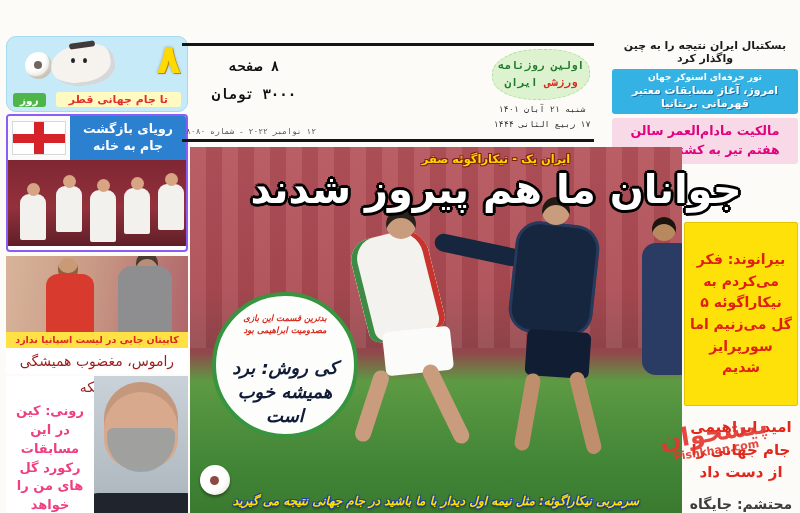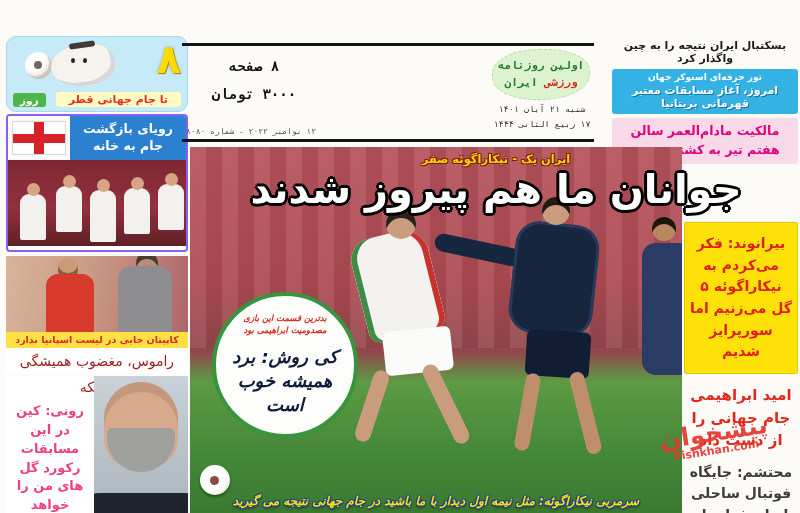--- a/index.html
+++ b/index.html
@@ -103,33 +103,33 @@
   .n-leg2{left:388px;top:224px;width:15px;height:84px;background:#bf8f6d;border-radius:8px;transform:rotate(-14deg);}
   .f-torso{left:452px;top:96px;width:52px;height:132px;background:#2a3c63;border-radius:14px;}
   .f-head{left:462px;top:70px;width:24px;height:24px;border-radius:50%;background:#b8895f;box-shadow:inset 0 7px 0 #1c140e;}
   .ball{left:10px;top:318px;width:30px;height:30px;border-radius:50%;
         background:radial-gradient(circle at 35% 35%,#fff 0 55%,#dcd8cf 100%);box-shadow:0 2px 3px rgba(0,0,0,.4);}
   .ball::before{content:"";position:absolute;left:10px;top:11px;width:9px;height:9px;border-radius:50%;background:#8b4a43;}
 
   .circle-badge{position:absolute;left:22px;top:145px;width:146px;height:146px;background:#fdfdfc;border:4px solid #37953f;
         border-radius:50%;text-align:center;padding:16px 10px;box-sizing:border-box;z-index:5;}
   .circle-kicker{font-size:8.5px;color:#d92b20;font-weight:700;line-height:1.45;}
-  .circle-quote{font-size:18px;font-weight:900;color:#101c38;line-height:1.35;margin-top:8px;}
+  .circle-quote{font-size:18px;font-weight:900;color:#101c38;line-height:1.35;margin-top:19px;}
   .coach-strip{position:absolute;left:0;right:0;bottom:5px;text-align:center;font-size:12px;font-weight:800;color:#ffe200;
         white-space:nowrap;text-shadow:-1px -1px 0 #1d3f9e,1px -1px 0 #1d3f9e,-1px 1px 0 #1d3f9e,1px 1px 0 #1d3f9e,0 2px 3px rgba(0,0,0,.5);}
 
   .lead-headline-wrap{position:absolute;left:195px;top:148px;width:602px;z-index:6;text-align:center;}
   .scoreline{display:inline-block;font-size:11.5px;font-weight:800;color:#ffd600;
         text-shadow:1px 1px 0 #7c1d12,-1px -1px 0 #7c1d12,1px -1px 0 #7c1d12,-1px 1px 0 #7c1d12;}
   .lead-headline{font-size:40px;font-weight:900;color:#ffffff;line-height:1.05;white-space:nowrap;margin-top:1px;
         text-shadow:-2px -2px 0 #000,2px -2px 0 #000,-2px 2px 0 #000,2px 2px 0 #000,0 3px 0 #000,3px 0 0 #000,-3px 0 0 #000,0 -3px 0 #000;}
 
   
   .sidebar{position:absolute;left:684px;top:150px;width:114px;}
-  .sb-yellow{margin-top:72px;background:#ffe10a;border:1px solid #e3c400;border-radius:2px;padding:10px 5px;
+  .sb-yellow{margin-top:72px;background:#ffe10a;border:1px solid #e3c400;border-radius:2px;padding:26px 5px;
              font-size:14px;font-weight:900;color:#e01f14;text-align:center;line-height:1.55;}
   .sb-red{margin-top:10px;font-size:15px;font-weight:900;color:#e0291c;text-align:center;line-height:1.5;}
   .sb-dark{margin-top:10px;font-size:14px;font-weight:700;color:#3d3d3d;text-align:center;line-height:1.55;}
   .watermark{position:absolute;left:660px;top:418px;transform:rotate(-9deg);color:#e5372f;z-index:8;text-align:center;opacity:.92;}
   .wm-fa{font-size:25px;font-weight:900;}
   .wm-en{font-size:11px;font-weight:700;margin-top:-3px;font-family:"DejaVu Sans",sans-serif;}
 </style>
 </head>
 <body>
 

